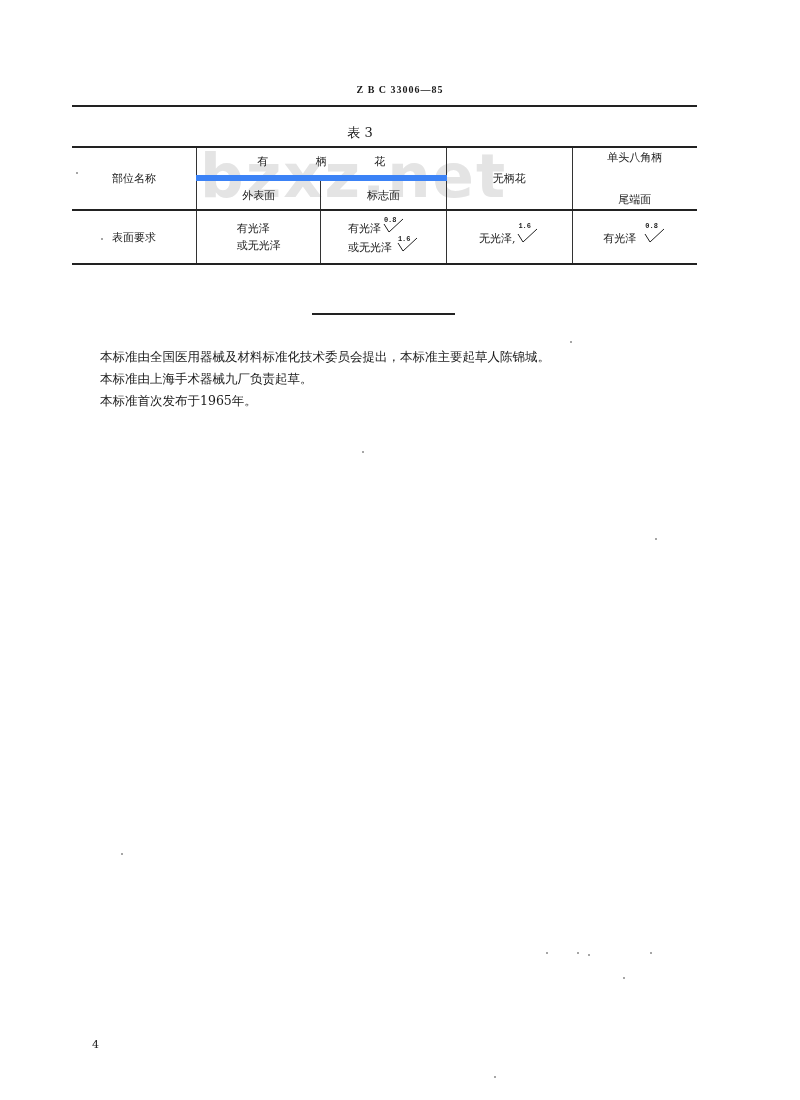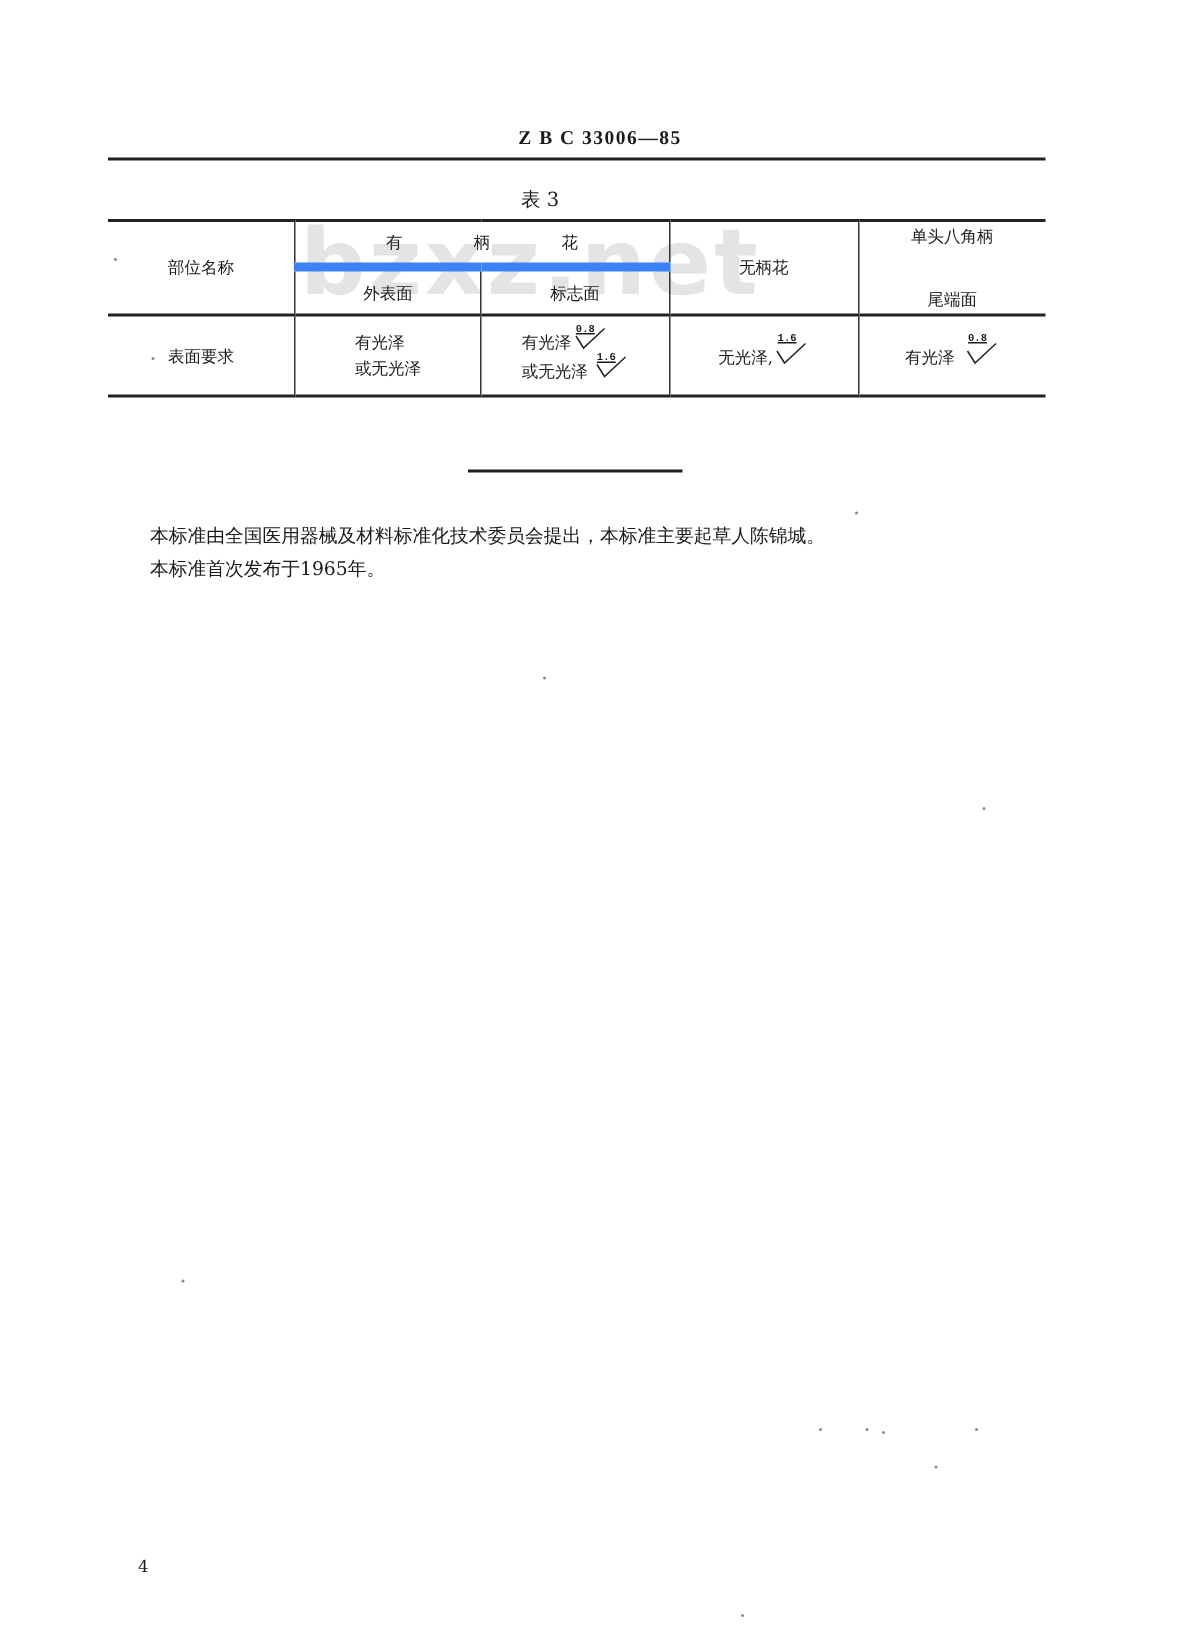--- a/index.html
+++ b/index.html
@@ -3,21 +3,21 @@
   <meta charset="utf-8">
   <style>
     html, body { margin: 0; padding: 0; }
     body {
       width: 800px; height: 1100px; background: #ffffff; position: relative;
       overflow: hidden; color: #1a1a1a;
       font-family: "DejaVu Serif", "Liberation Serif", serif;
     }
     .std-code {
       position: absolute; top: 84px; left: 0; width: 800px; text-align: center;
-      font-family: "Liberation Serif", serif; font-weight: bold; font-size: 13px; letter-spacing: 1px;
+      font-family: "Liberation Serif", serif; font-weight: bold; font-size: 10px; letter-spacing: 1px;
     }
     .header-rule {
       position: absolute; top: 105px; left: 72px; width: 625px; height: 2px; background: #222;
     }
     .table-caption {
       position: absolute; top: 124px; left: 0; width: 720px; text-align: center; font-size: 13px;
     }
     .watermark {
       position: absolute; top: 140px; left: 200px; font-family: "DejaVu Sans", sans-serif;
       font-weight: bold; font-size: 61px; color: #e4e4e4; letter-spacing: 2px; z-index: 0;
@@ -37,21 +37,21 @@
     table.spec tr.r2 td { height: 28px; border-top: 6px solid #3b82f6; }
     table.spec tr.r3 td { height: 52px; border-top: 2px solid #222; border-bottom: 2px solid #222; }
     .col1 { width: 125px; }
     .col2 { width: 124px; }
     .col3 { width: 125px; }
     .col4 { width: 126px; }
     .col5 { width: 125px; }
     .spaced { letter-spacing: 22px; padding-left: 22px; }
     .twoline { text-align: left; display: inline-block; line-height: 17px; }
     .rough { position: relative; display: inline-block; width: 22px; height: 16px; vertical-align: -2px; margin-left: 2px; }
-    .rough .val { position: absolute; top: -6px; left: 1px; font-size: 7px; font-family: "Liberation Mono", monospace; font-weight: bold; text-decoration: underline; }
+    .rough .val { position: absolute; top: -6px; left: 1px; font-size: 7px; font-family: "Liberation Mono", monospace; font-weight: bold; }
     .rough svg { position: absolute; top: 0; left: 0; }
     .separator {
       position: absolute; top: 313px; left: 312px; width: 143px; height: 2px; background: #222;
     }
     .notes {
       position: absolute; top: 346px; left: 100px; font-size: 12.5px; line-height: 22px;
     }
     .notes div { white-space: nowrap; }
     .notes .title { font-weight: bold; }
     .page-num {
@@ -119,20 +119,21 @@
             </svg></span>
     </td>
   </tr>
 </tbody>
   </table>
 
 <div class="separator"></div>
 
 <div class="notes">
   <div>本标准由全国医用器械及材料标准化技术委员会提出，本标准主要起草人陈锦城。</div>
+  <div>本标准由上海手术器械九厂负责起草。</div>
   <div>本标准首次发布于1965年。</div>
 </div>
 
 <div class="page-num">4</div>
 
 <div class="speck" style="top:172px;left:76px;"></div>
 <div class="speck" style="top:238px;left:101px;"></div>
 <div class="speck" style="top:352px;left:292px;"></div>
 <div class="speck" style="top:358px;left:196px;"></div>
 <div class="speck" style="top:341px;left:570px;"></div>

